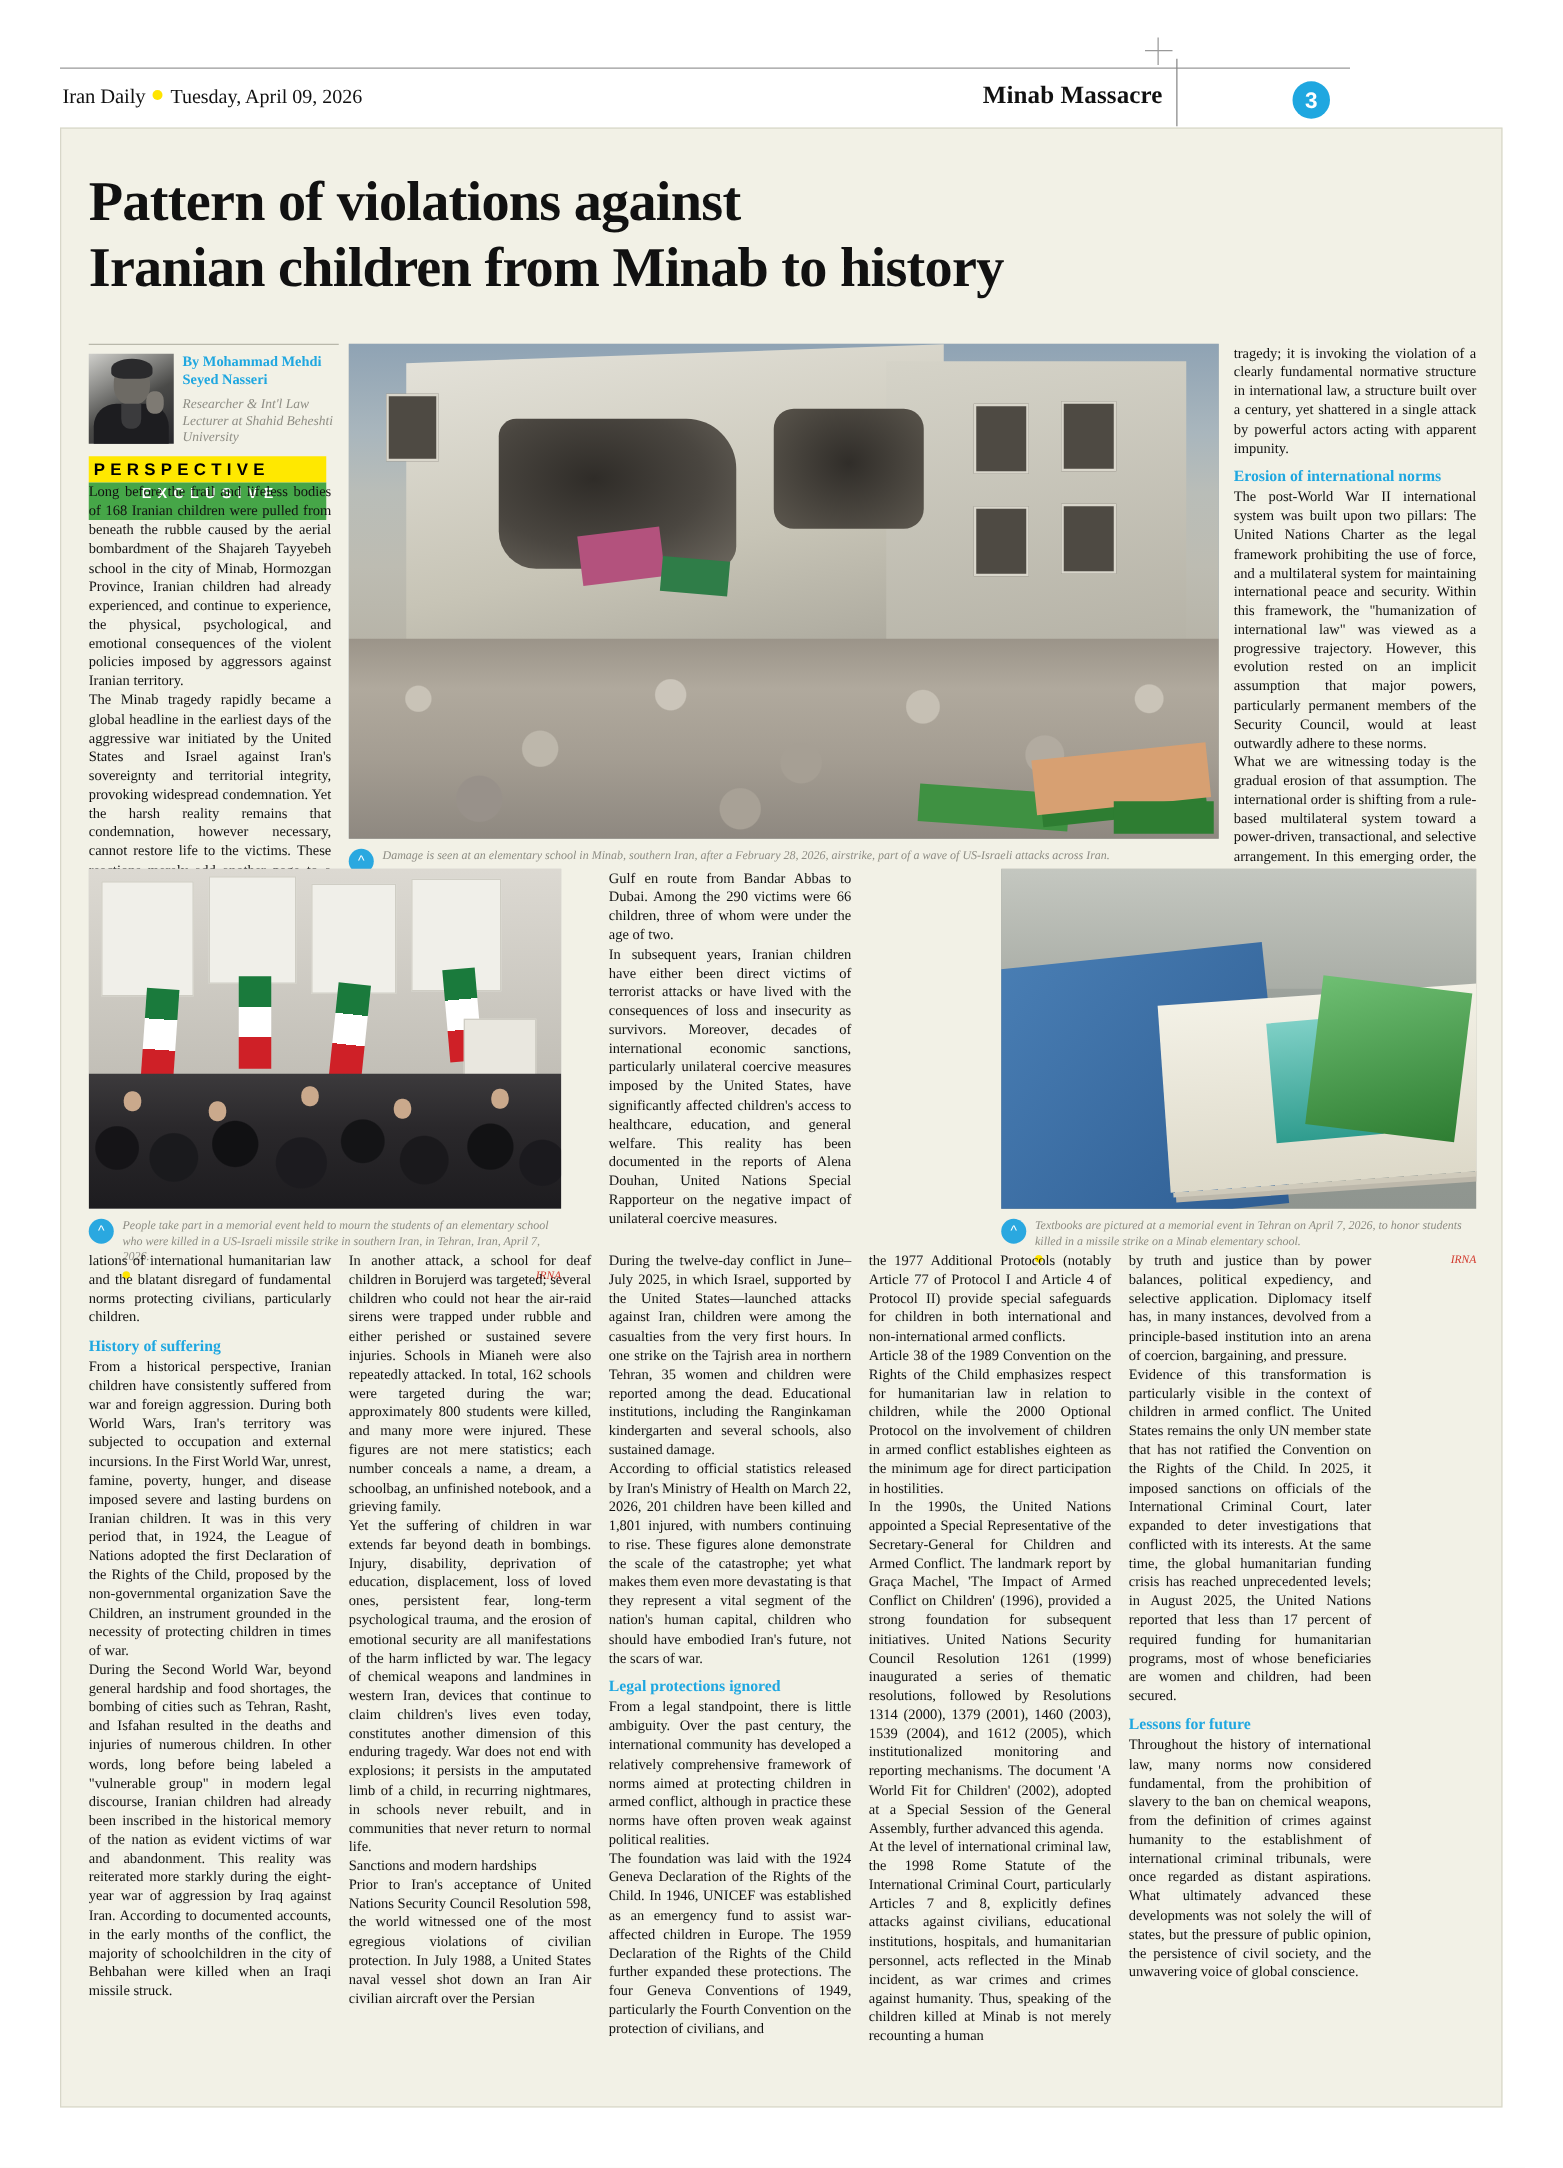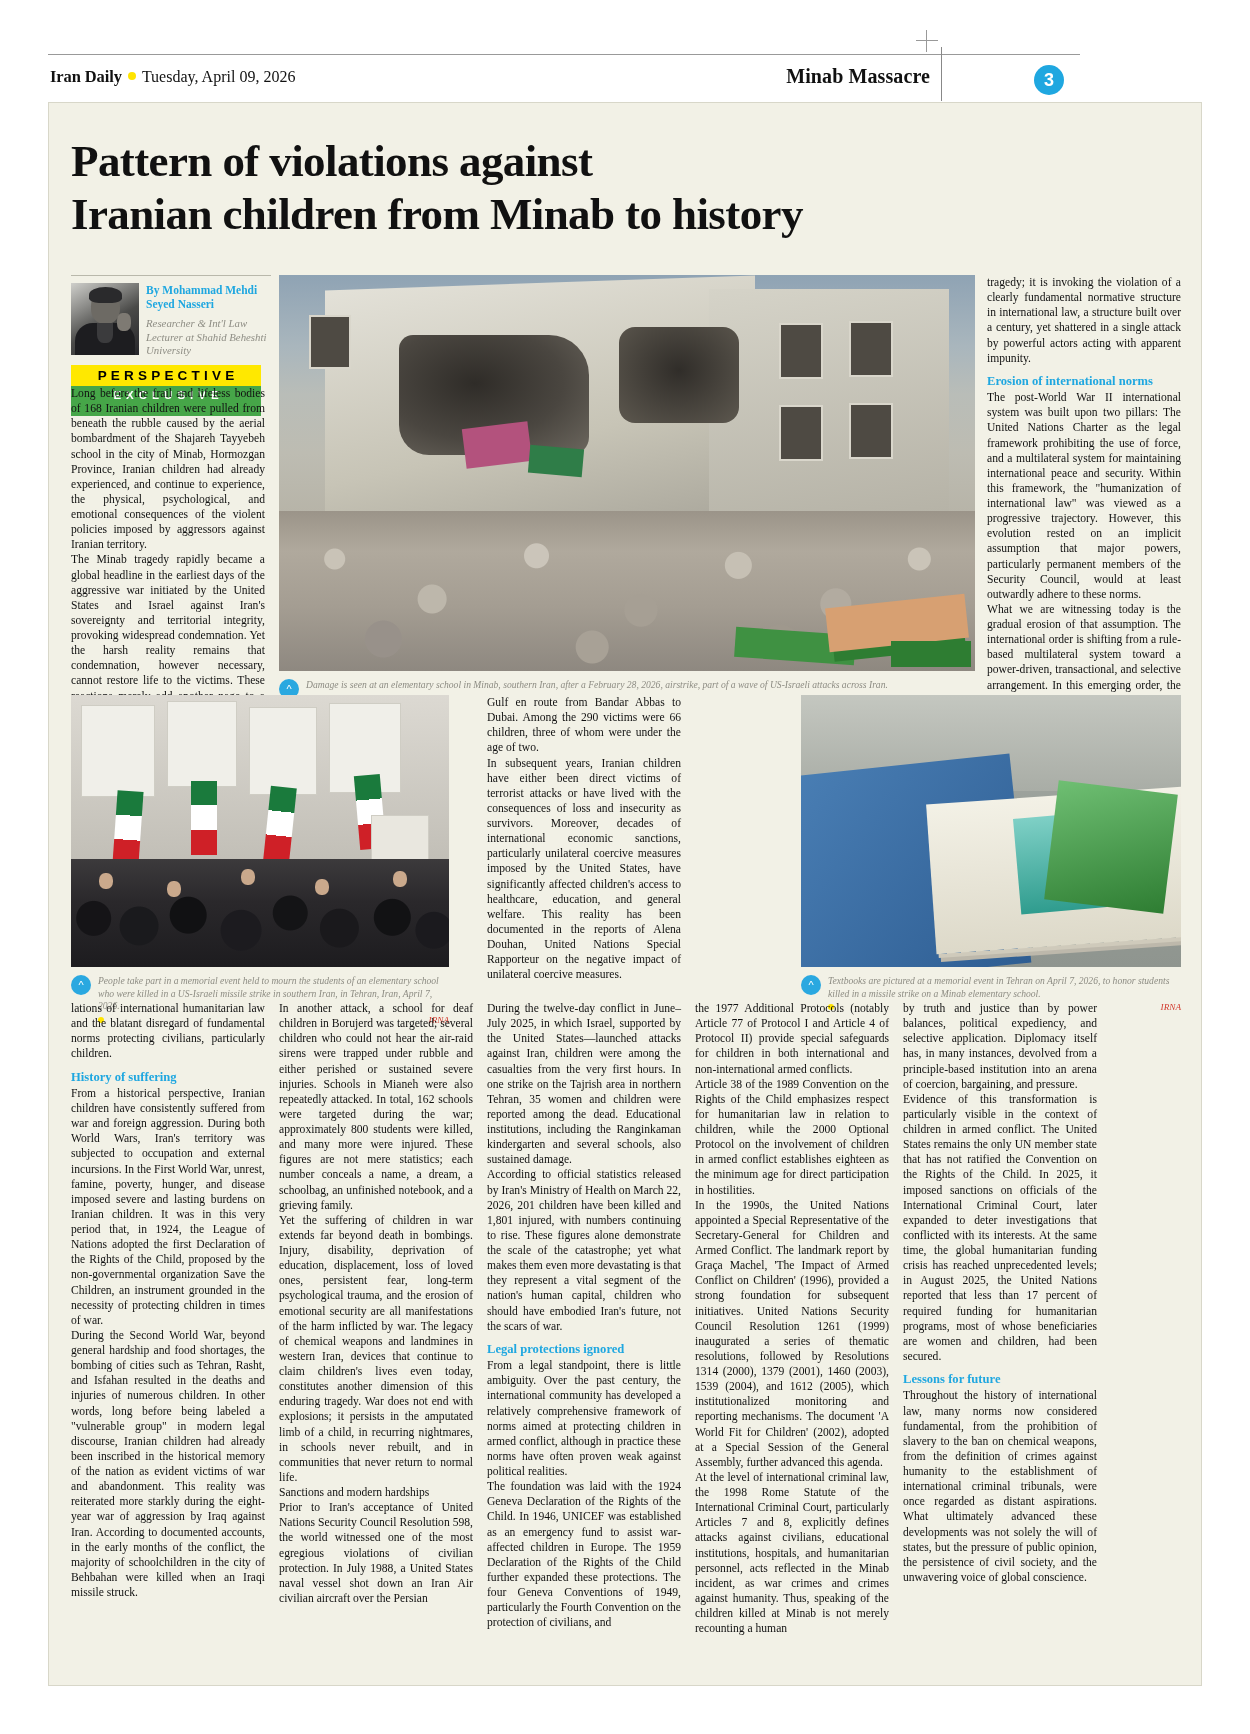--- a/index.html
+++ b/index.html
@@ -26,21 +26,21 @@
   .masthead {
     position: absolute; left: 48px; top: 54px; width: 1032px;
     border-top: 1px solid #999;
     height: 46px;
   }
   .masthead-left {
     position: absolute; left: 2px; top: 12px;
     display: flex; align-items: baseline; gap: 6px;
     font-size: 16.5px;
   }
-  .masthead-left .brand { font-weight: bold; letter-spacing: -0.1px; }
+  .masthead-left .brand { font-weight: normal; letter-spacing: -0.1px; }
   .dot-yellow {
     display: inline-block; width: 8px; height: 8px; border-radius: 50%;
     background: #ffe400; position: relative; top: -2px;
   }
   .masthead-left .date { font-size: 16px; }
   .masthead-section {
     position: absolute; right: 150px; top: 10px;
     font-size: 20px; font-weight: bold; letter-spacing: 0.1px;
   }
   .masthead-rule {
@@ -107,21 +107,21 @@
     color: #1fa7e0; font-weight: bold; font-size: 11.5px; line-height: 1.25;
   }
   .byline-role {
     color: #8e8d84; font-style: italic; font-size: 10.8px;
     line-height: 1.28; margin-top: 5px;
   }
   .badge-perspective {
     margin-top: 7px; background: #ffe800; color: #000;
     font-family: "Liberation Sans", sans-serif;
     font-weight: bold; font-size: 13.5px; letter-spacing: 4.2px;
-    text-align: center; padding: 3px 0 3px 4px; width: 190px;
+    text-align: left; padding: 3px 0 3px 4px; width: 190px;
   }
   .badge-exclusive {
     background: #46a648; color: #fff;
     font-family: "Liberation Sans", sans-serif;
     font-weight: bold; font-size: 11.5px; letter-spacing: 5px;
     text-align: center; padding: 3px 0 15px 5px; width: 190px;
   }
 
   
   .col {

